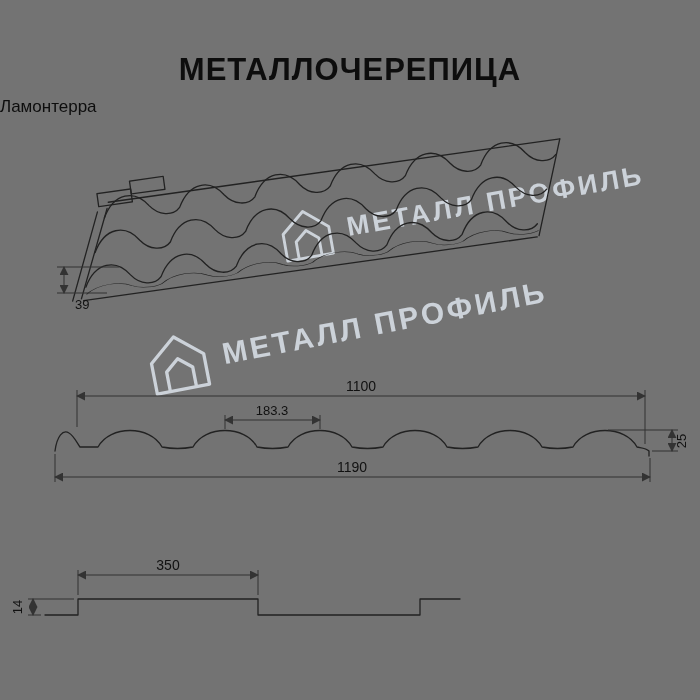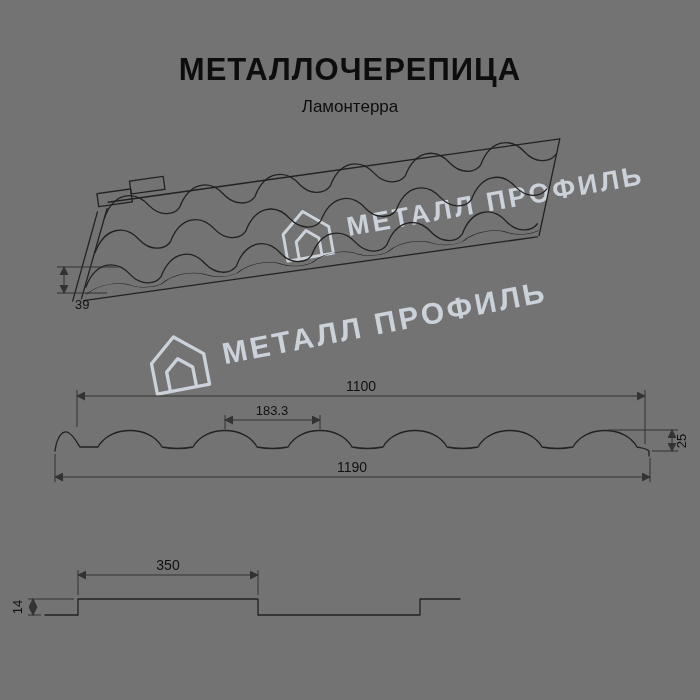--- a/index.html
+++ b/index.html
@@ -1,20 +1,20 @@
 <!DOCTYPE html>
 <html><head>
 <meta charset="utf-8">
 <style>
   html,body{margin:0;padding:0;background:#fff;}
   #page{position:relative;width:700px;height:700px;background:#737373;overflow:hidden;
         font-family:"Liberation Sans", sans-serif;color:#111;}
   .title{position:absolute;top:52px;left:0;width:700px;text-align:center;
          font-size:31px;font-weight:bold;letter-spacing:1px;color:#0d0d0d;}
-  .subtitle{position:absolute;top:97px;left:0;width:700px;text-align:center;
+  .subtitle{position:absolute;top:97px;left:0;width:700px;
             font-size:17px;color:#0d0d0d;}
   .wm{position:absolute;display:flex;align-items:center;gap:14px;
       color:#ccd2d9;transform-origin:left center;white-space:nowrap;}
   .wm .wm-text{font-weight:bold;letter-spacing:3px;}
   #wm1{left:280px;top:212px;transform:rotate(-10deg);font-size:27px;z-index:1;}
   #wm2{left:148px;top:338px;transform:rotate(-11deg);font-size:30px;z-index:1;}
   .draw{position:absolute;z-index:2;}
   svg text{font-family:"Liberation Sans", sans-serif;fill:#111;}
   .ln{stroke:#222;stroke-width:1.3;fill:none;stroke-linecap:round;stroke-linejoin:round;}
   .dim{stroke:#333;stroke-width:1;fill:none;}

